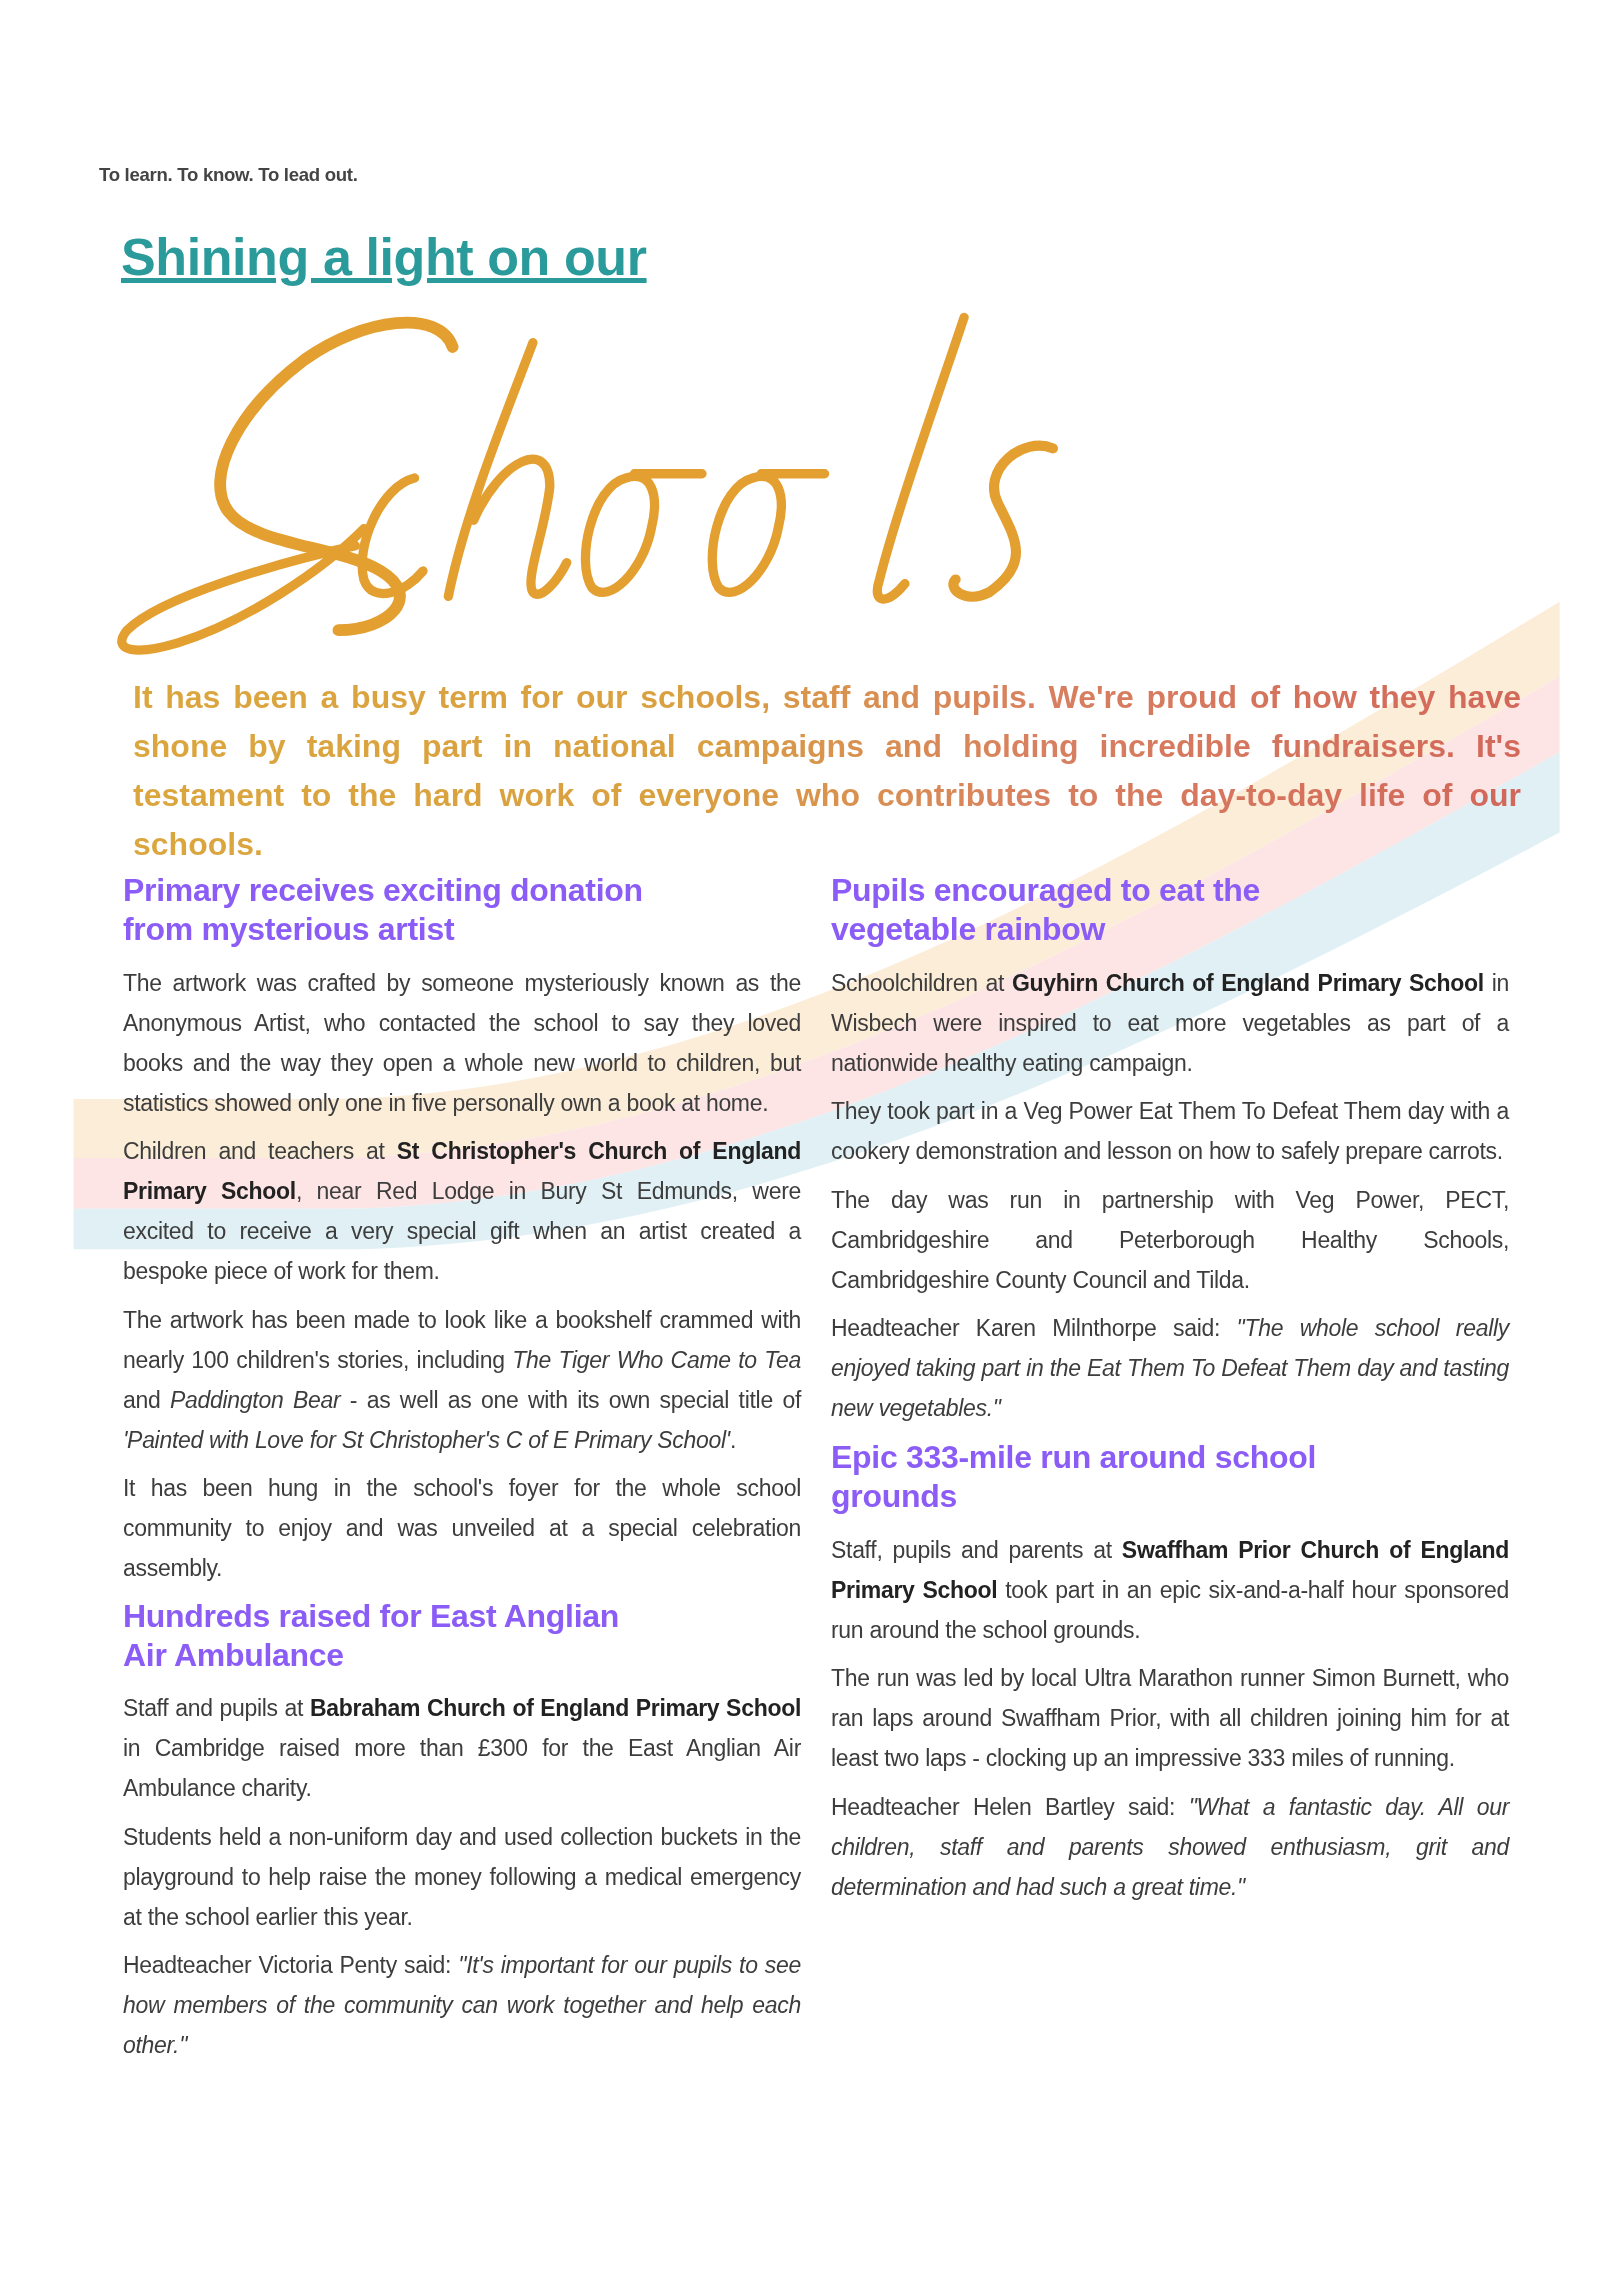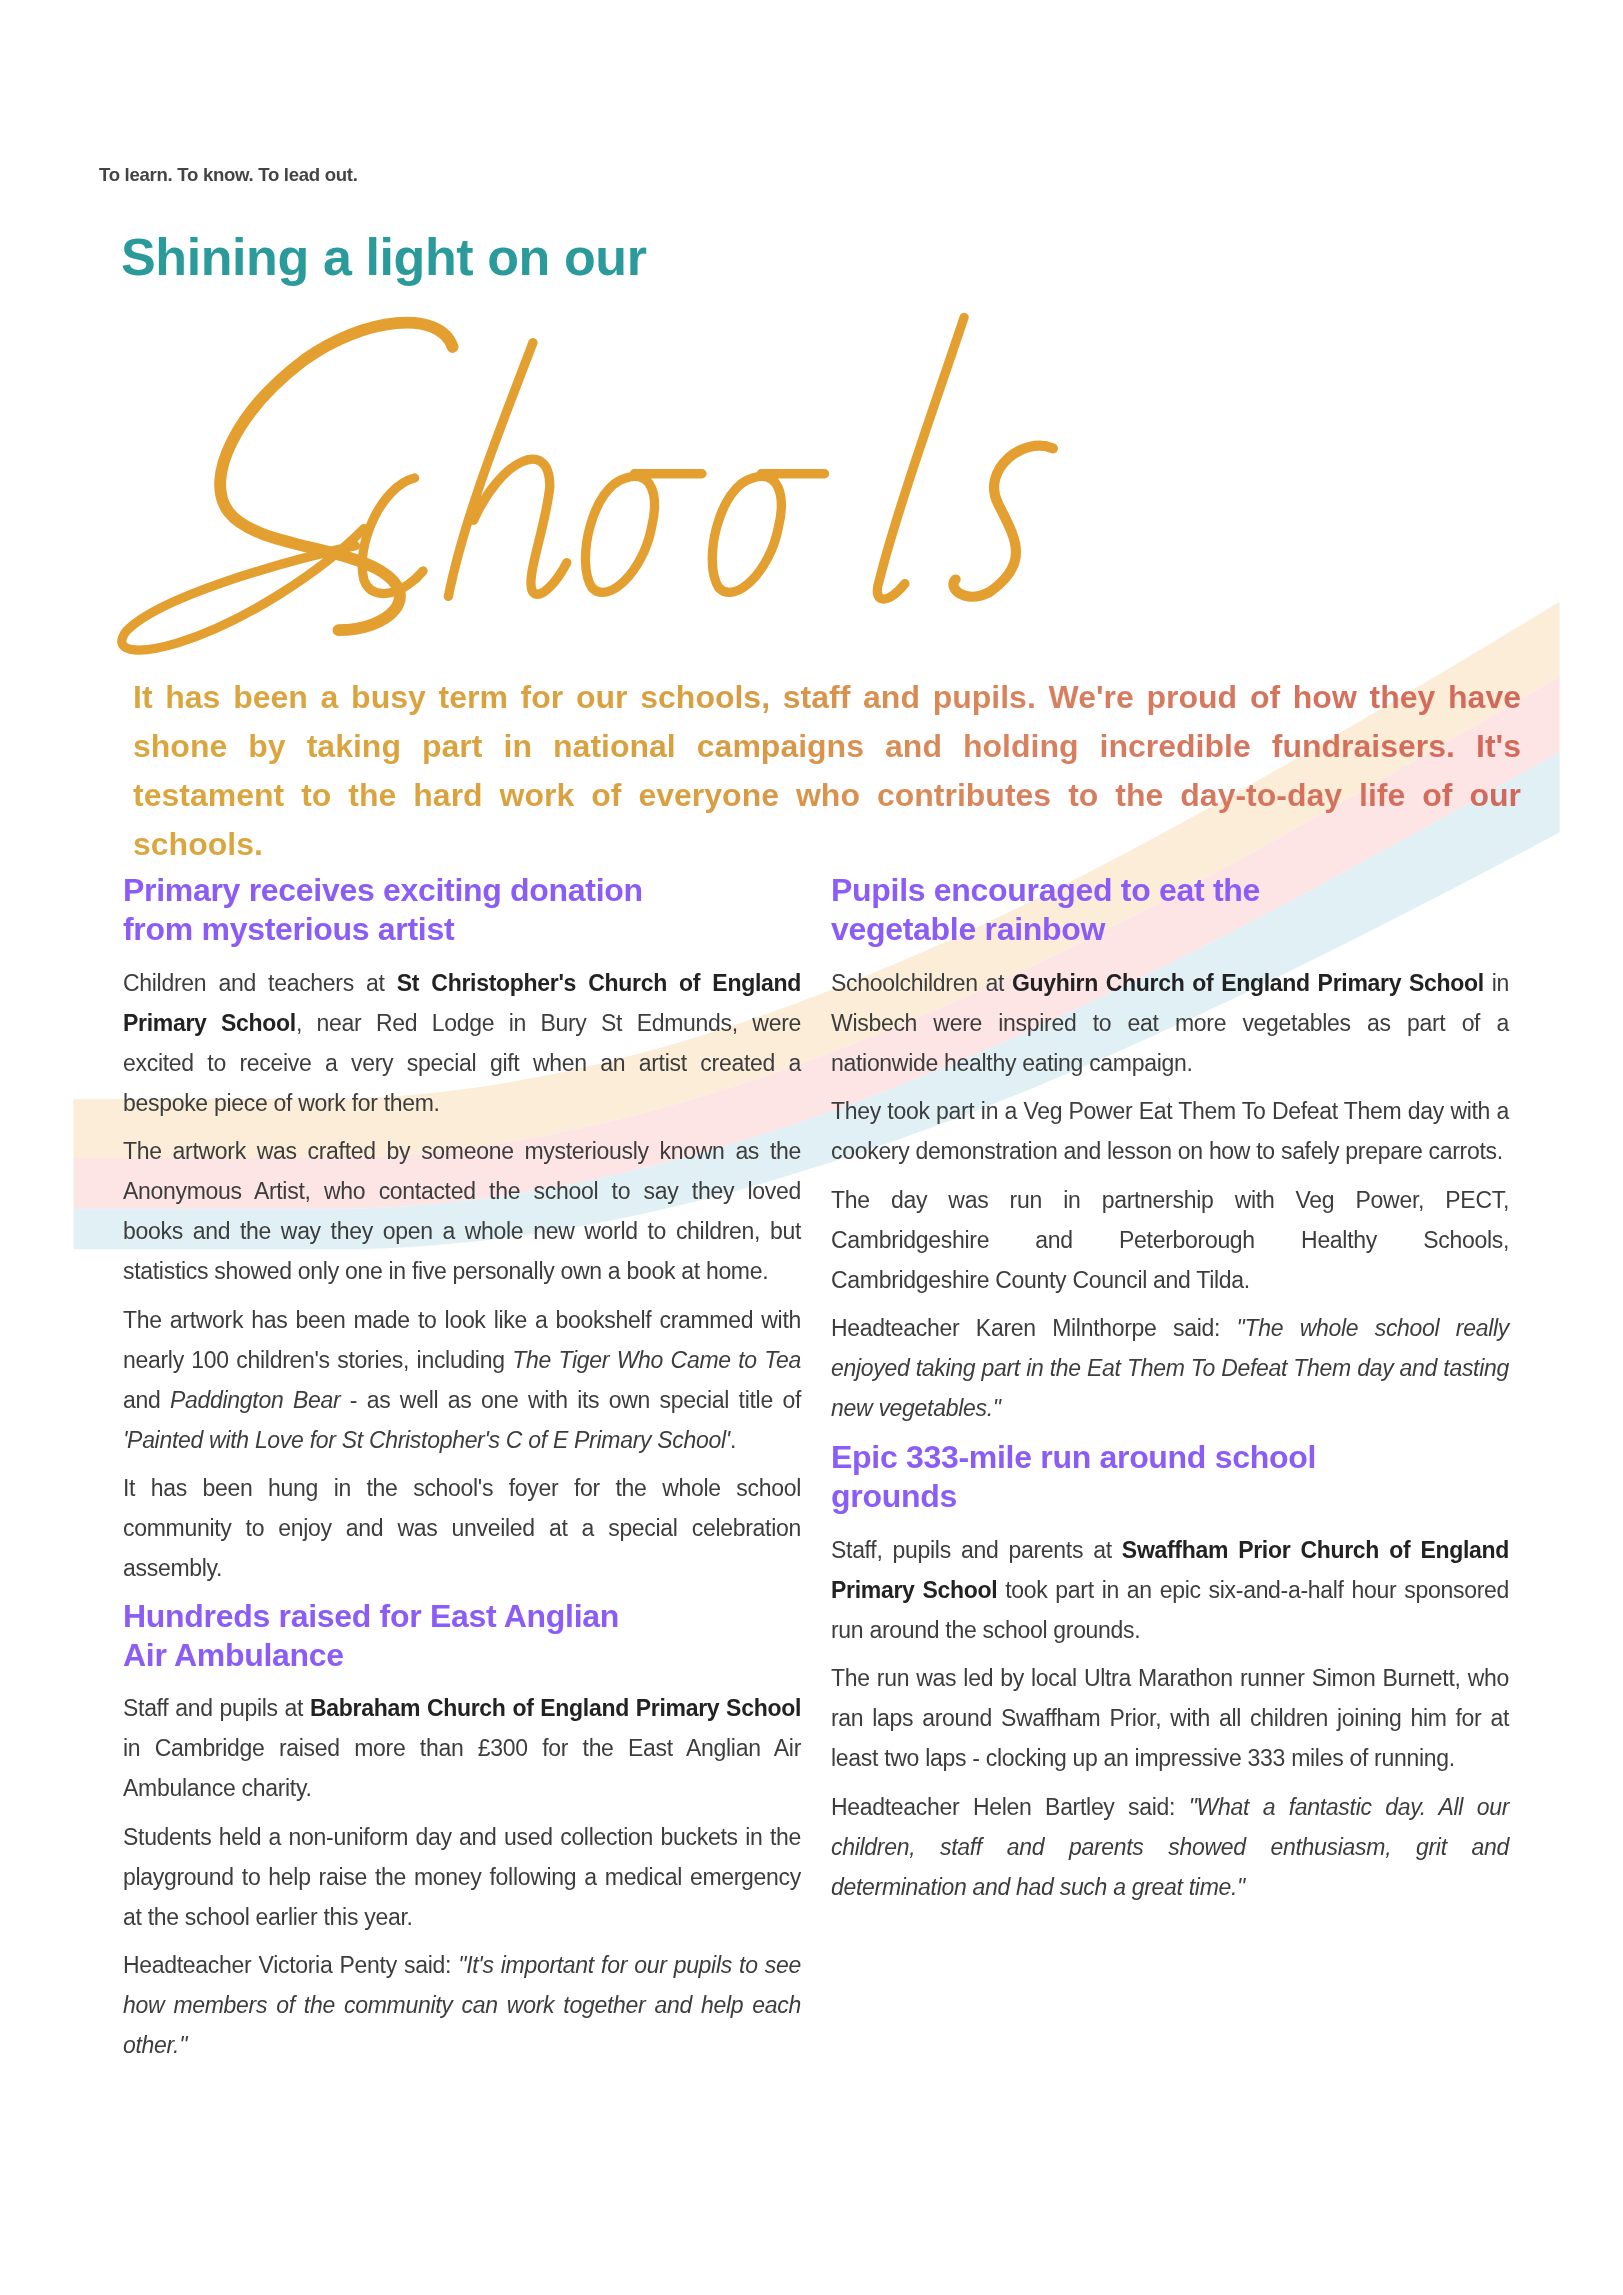--- a/index.html
+++ b/index.html
@@ -1,19 +1,19 @@
 <!DOCTYPE html>
 <html style="font-size:13.5px"><head>
 <meta charset="utf-8">
 <style>
   html, body { margin:0; padding:0; background:#ffffff; }
   body { width:1623px; height:2295px; position:relative; overflow:hidden; font-family:"Liberation Sans", sans-serif; }
   .rainbow { position:absolute; left:0; top:0; width:1623px; height:2295px; z-index:0; pointer-events:none; }
   .tagline { position:absolute; left:99px; top:164px; font-size:18.6px; color:#444; letter-spacing:-0.3px; z-index:2;font-weight:bold; }
-  .title { position:absolute; left:121px; top:227px; font-size:52px; font-weight:bold; color:#2a9a9a; margin:0; z-index:2; letter-spacing:-0.4px; }
+  .title { position:absolute; left:121px; top:227px; font-size:52px; font-weight:bold; color:#2a9a9a; margin:0; z-index:2; letter-spacing:-0.4px;text-decoration:underline; }
   .script { position:absolute; left:110px; top:292px; width:1184px; height:372px; z-index:2; }
   .intro { position:absolute; left:121px; top:661px; width:1388px; font-size:32px; font-weight:bold; line-height:49px; text-align:justify; margin:12px; z-index:2;
            background:linear-gradient(90deg,#dba63e 0%,#d9a040 40%,#d88060 65%,#d2675a 100%);
            -webkit-background-clip:text; background-clip:text; color:transparent; }
   .col { position:absolute; width:678px; z-index:2; }
   .col-left { left:123px; top:871px; }
   .col-right { left:831px; top:871px; }
   .col h2 { font-size:32px; font-weight:bold; color:#8b5cf6; line-height:39px; margin:0 0 13.5px 0; letter-spacing:-0.3px; }
   .col p { font-size:23px; line-height:40px; color:#3d3d3d; margin:0 0 8.5px 0; text-align:justify; letter-spacing:-0.3px; }
   .col p b { color:#222; font-weight:bold; }
@@ -60,22 +60,22 @@
 </svg>
 
 <p class="intro">It has been a busy term for our schools, staff and pupils. We're proud of how they have shone by taking part in national campaigns and holding incredible fundraisers. It's testament to the hard work of everyone who contributes to the day-to-day life of our schools.</p>
 
 <div class="col col-left">
   <section>
     <h2>
       <span>Primary receives exciting donation</span><br>
       <span>from mysterious artist</span>
     </h2>
+    <p>The artwork was crafted by someone mysteriously known as the Anonymous Artist, who contacted the school to say they loved books and the way they open a whole new world to children, but statistics showed only one in five personally own a book at home.</p>
     <p><span>Children and teachers at </span><b>St Christopher's Church of England Primary School</b><span>, near Red Lodge in Bury St Edmunds, were excited to receive a very special gift when an artist created a bespoke piece of work for them.</span></p>
-    <p>The artwork was crafted by someone mysteriously known as the Anonymous Artist, who contacted the school to say they loved books and the way they open a whole new world to children, but statistics showed only one in five personally own a book at home.</p>
     <p><span>The artwork has been made to look like a bookshelf crammed with nearly 100 children's stories, including </span><i>The Tiger Who Came to Tea</i><span> and </span><i>Paddington Bear</i><span> - as well as one with its own special title of </span><i>'Painted with Love for St Christopher's C of E Primary School'</i><span>.</span></p>
     <p>It has been hung in the school's foyer for the whole school community to enjoy and was unveiled at a special celebration assembly.</p>
   </section>
 
   <section style="margin-top:5px;">
     <h2>
       <span>Hundreds raised for East Anglian</span><br>
       <span>Air Ambulance</span>
     </h2>
     <p><span>Staff and pupils at </span><b>Babraham Church of England Primary School</b><span> in Cambridge raised more than £300 for the East Anglian Air Ambulance charity.</span></p>

